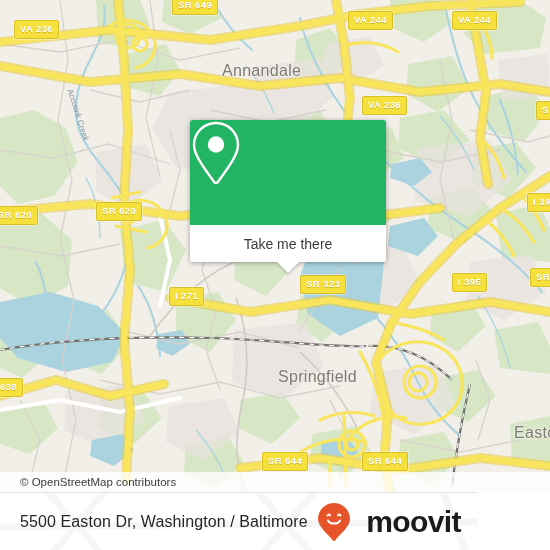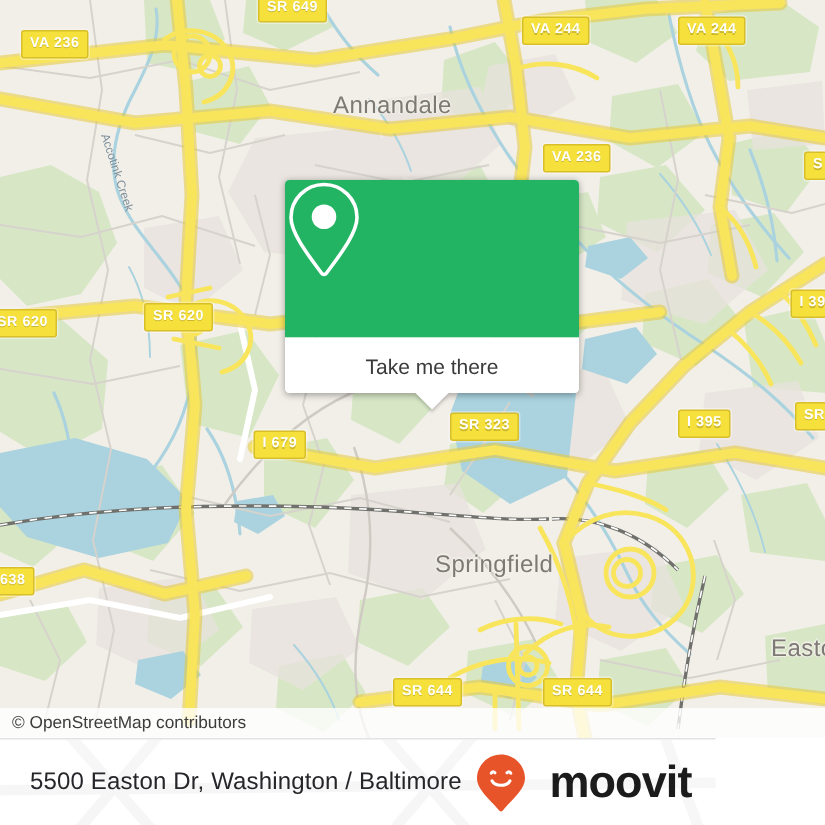--- a/index.html
+++ b/index.html
@@ -89,21 +89,21 @@
   }
 
   
   .attrib{
     position:absolute;
     left:0;bottom:0;
     width:550px;
     background:rgba(255,255,255,.78);
     color:#3c3c3c;
     font-size:11.5px;
-    padding:4px 0 4px 8px;
+    padding:4px 0 4px 20px;
     box-sizing:border-box;
     z-index:30;
   }
 
   
   .footer{
     position:absolute;
     left:0;top:492px;
     width:477px;height:58px;
     background:#ffffff;
@@ -328,38 +328,38 @@
         <path d="M520,194 C530,204 538,216 544,230"></path>
 
         <path d="M344,46 C362,40 382,42 398,52"></path>
         <path d="M470,14 C484,24 492,40 492,58"></path>
         <path d="M480,138 C492,148 500,162 504,178"></path>
       </g>
 
     </svg>
 
     <div class="place-label" style="left:222px;top:62px;">Annandale</div>
-    <div class="place-label" style="left:290px;top:368px;">Springfield</div>
+    <div class="place-label" style="left:278px;top:368px;">Springfield</div>
     <div class="place-label" style="left:514px;top:424px;">Easton</div>
 
     <div class="creek-label" style="left:74px;top:88px;transform:rotate(72deg);">Accotink Creek</div>
 
     <div class="shield" style="left:172px;top:-4px;">SR 649</div>
     <div class="shield" style="left:14px;top:20px;">VA 236</div>
     <div class="shield" style="left:348px;top:11px;">VA 244</div>
     <div class="shield" style="left:452px;top:11px;">VA 244</div>
     <div class="shield" style="left:362px;top:96px;">VA 236</div>
     <div class="shield" style="left:536px;top:101px;">S</div>
     <div class="shield" style="left:527px;top:193px;">I 39</div>
     <div class="shield" style="left:-8px;top:206px;">SR 620</div>
     <div class="shield" style="left:96px;top:202px;">SR 620</div>
     <div class="shield" style="left:530px;top:268px;">SR</div>
     <div class="shield" style="left:430px;top:273px;margin-left:22px;">I 395</div>
     <div class="shield" style="left:300px;top:275px;">SR 323</div>
-    <div class="shield" style="left:169px;top:287px;">I 679</div>
+    <div class="shield" style="left:169px;top:287px;">I 271</div>
     <div class="shield" style="left:-6px;top:378px;">638</div>
     <div class="shield" style="left:262px;top:452px;">SR 644</div>
     <div class="shield" style="left:362px;top:452px;">SR 644</div>
 
     <div class="popup">
       <div class="popup-head">
         <svg width="52" height="66" viewBox="0 0 52 66">
           <path d="M26,3 C13.8,3 4,12.8 4,25 C4,36 17,52 24.4,62.2 C25.2,63.3 26.8,63.3 27.6,62.2 C35,52 48,36 48,25 C48,12.8 38.2,3 26,3 Z" fill="none" stroke="#ffffff" stroke-width="2.4"></path>
           <circle cx="26" cy="24.5" r="8.2" fill="#ffffff"></circle>
         </svg>

